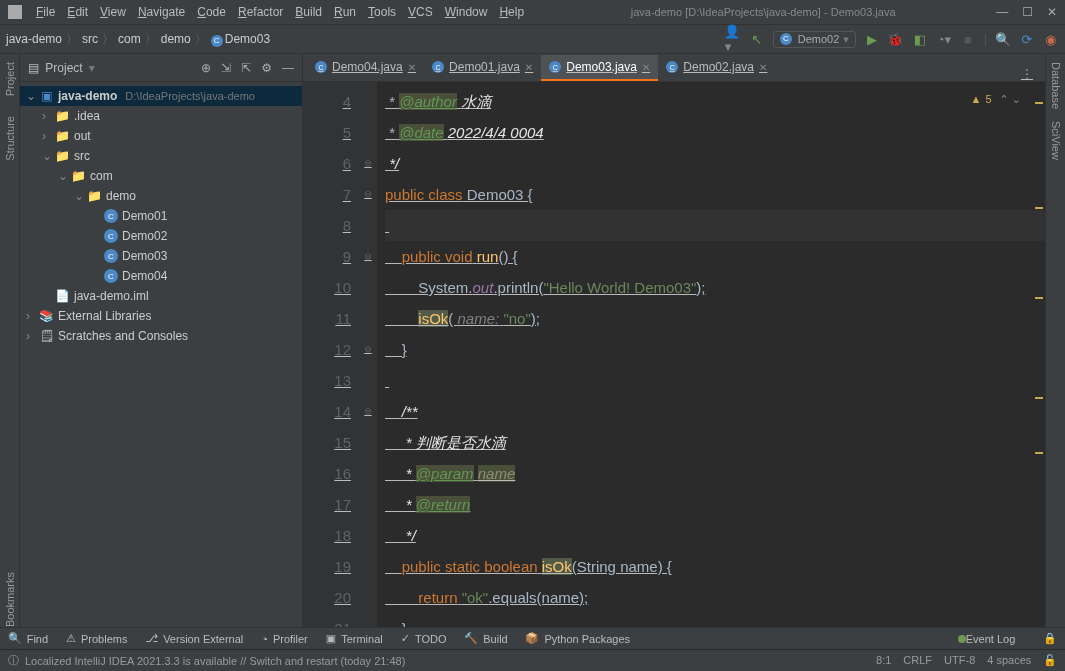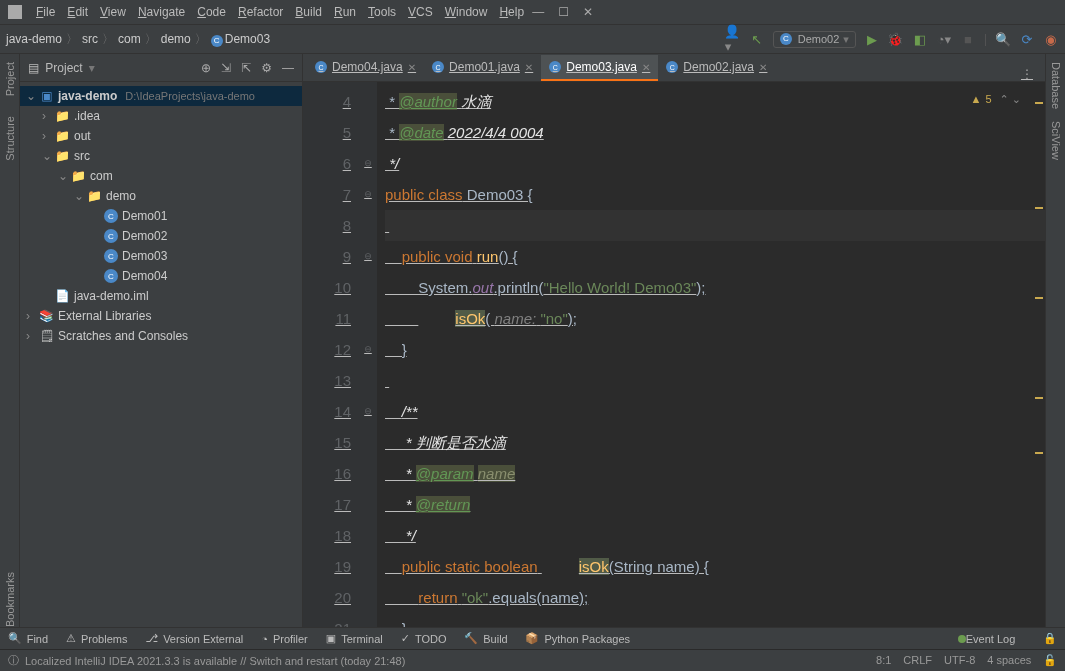--- a/index.html
+++ b/index.html
@@ -52,39 +52,40 @@
 .code { flex:1; padding:4px 0 4px 8px; line-height:31px; color:#a9b7c6; position:relative; }
 .code-line { height:31px; white-space:pre; }
 .kw { color:#cc7832; }
 .str { color:#6a8759; }
 .com { color:#808080; font-style:italic; }
 .com-nit { color:#e5e5e5; font-style:italic; }
 .doctag { background:#4a4f3a; color:#629755; text-decoration:underline; font-style:italic;text-align:right; }
 .param { color:#8a8f6f; background:#4a4f3a; font-style:italic; }
 .fn { color:#ffc66d; }
 .fld { color:#9876aa; font-style:italic; }
-.hlfn { background:#515b47; color:#ffc66d;margin-left:37px; }
+.hlfn { background:#515b47; color:#ffc66d; }
 .warn-badge { position:absolute; top:2px; right:24px; color:#c9a94f; font-size:11px; display:flex; align-items:center; gap:4px; }
 .scroll-marks { position:absolute; right:0; top:0; width:12px; height:100%; }
 .scroll-marks .mark { position:absolute; right:2px; width:8px; height:2px; background:#c9a94f; }
 .bottombar { height:22px; background:#3c3f41; border-top:1px solid #323232; display:flex; align-items:center; padding:0 8px; gap:18px; font-size:11px; }
 .bottom-item { display:flex; align-items:center; gap:5px; cursor:pointer; color:#bbb; }
 .bottom-item .ico { font-size:11px; }
 .event-log { margin-left:auto; display:flex; align-items:center; gap:0; }
 .event-dot { width:8px; height:8px; border-radius:50%; background:#6c9c4f; }
 .statusbar { height:22px; background:#3c3f41; border-top:1px solid #2a2a2a; display:flex; align-items:center; padding:0 8px; font-size:11px; color:#999; }
 .statusbar .right { margin-left:auto; display:flex; gap:12px; }
 .active-line { background:#323232; }
 </style>
 </head>
 <body>
 
 <div class="titlebar">
   <div class="logo"></div>
   <div id="menu-slot"><span class="menu-item"><u>F</u>ile</span><span class="menu-item"><u>E</u>dit</span><span class="menu-item"><u>V</u>iew</span><span class="menu-item"><u>N</u>avigate</span><span class="menu-item"><u>C</u>ode</span><span class="menu-item"><u>R</u>efactor</span><span class="menu-item"><u>B</u>uild</span><span class="menu-item"><u>R</u>un</span><span class="menu-item"><u>T</u>ools</span><span class="menu-item"><u>V</u>CS</span><span class="menu-item"><u>W</u>indow</span><span class="menu-item"><u>H</u>elp</span></div>
+  <div class="title-text">java-demo [D:\IdeaProjects\java-demo] - Demo03.java</div>
   <div class="win-controls">
     <span>—</span>
     <span>☐</span>
     <span>✕</span>
   </div>
 </div>
 
 <div class="navbar">
   <div class="breadcrumb" id="bc-slot">
       <span class="crumb">java-demo</span>

